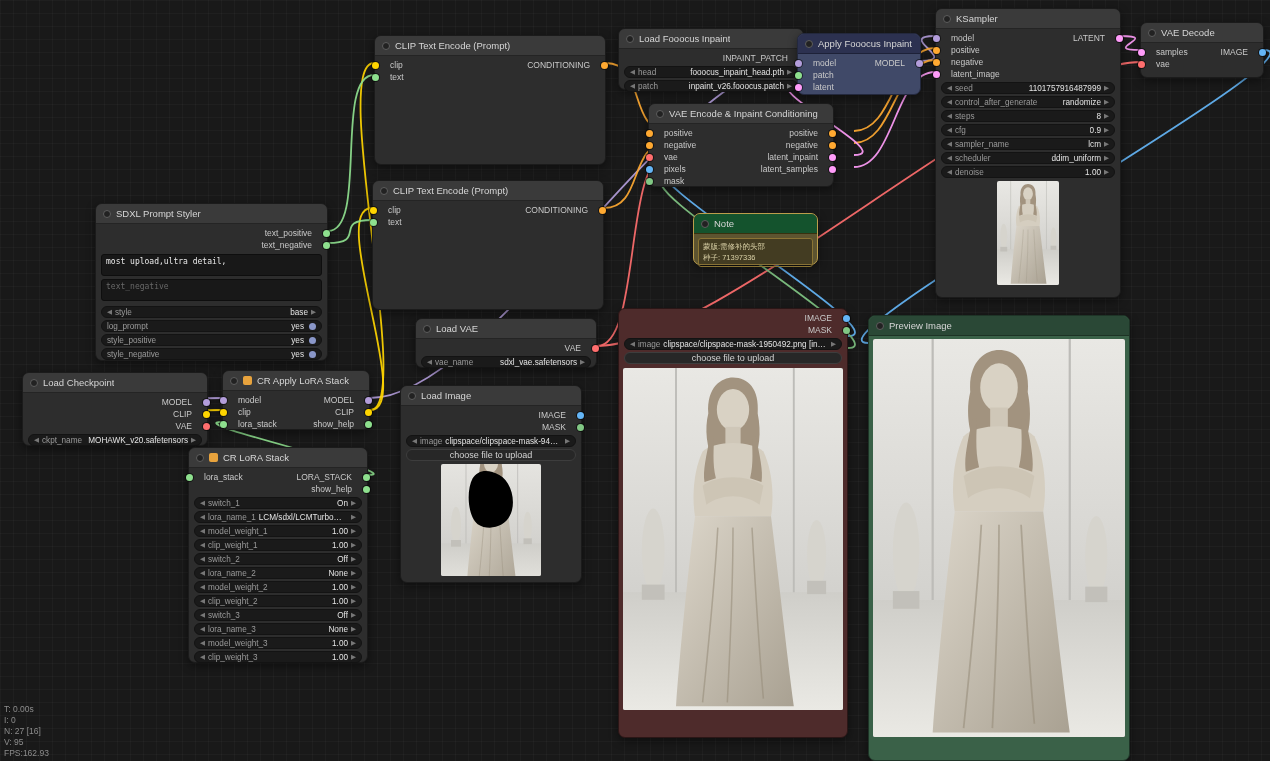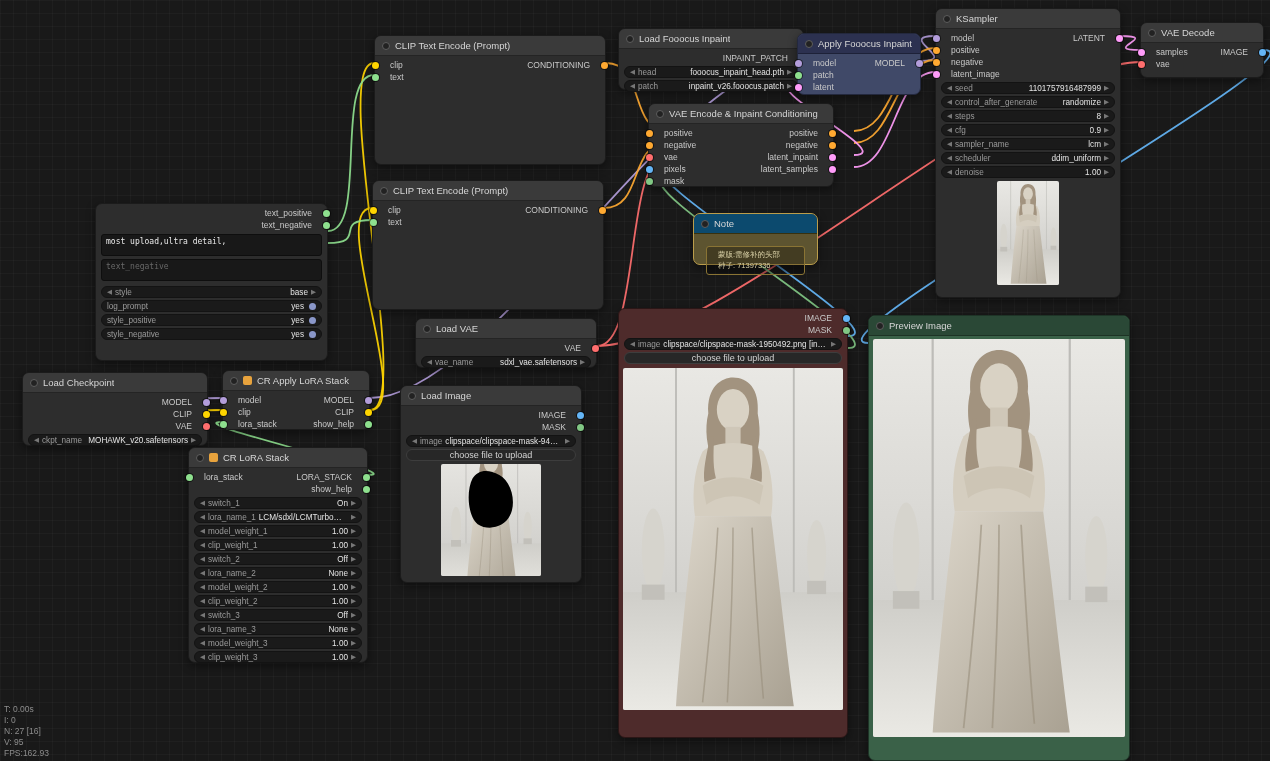--- a/index.html
+++ b/index.html
@@ -36,23 +36,23 @@
   .textbox.dim{color:#686868}
   .img-box{background:#3e3e3e;border-radius:2px;overflow:hidden;position:relative}
   .img-box svg{display:block;width:100%;height:100%}
   .node.blue{background:#404968;border-color:#23283d}
   .node.blue .node-header{background:#2c3150;border-bottom-color:#1d2138}
   .node.red{background:#4e2b2b;border-color:#2b1616}
   .node.red .node-header{background:#3a2020;border-bottom-color:#2a1515}
   .node.green{background:#3a6148;border-color:#1e3427}
   .node.green .node-header{background:#2a4836;border-bottom-color:#1d3325}
   .node.note-node{background:#5d5430;border:1px solid #bb9d4b}
-  .node.note-node .node-header{background:#0c4a6e;border-bottom-color:#37310f}
-  .note-body{margin:12px;background:rgba(0,0,0,.28);border:1px solid #8a7434;border-radius:3px;
-    padding:2px 11px;font-size:7.5px;color:#d9d0a6;line-height:1.5}
+  .node.note-node .node-header{background:#14532d;border-bottom-color:#37310f}
+  .note-body{margin:4px;background:rgba(0,0,0,.28);border:1px solid #8a7434;border-radius:3px;
+    padding:2px 4px;font-size:7.5px;color:#d9d0a6;line-height:1.5}
   .stats{position:absolute;left:4px;bottom:2px;font-size:8.5px;color:#8d8d8d;line-height:1.3}
 </style>
 </head>
 <body>
 
 <div class="canvas">
   <svg id="links">
       <path d="M 191 400 C 231 400, 182 398, 222 398" stroke="#b39ddb" stroke-width="1.8" fill="none" opacity="0.92"></path>
       <path d="M 370 398 C 490 398, 677 61, 797 61" stroke="#b39ddb" stroke-width="1.8" fill="none" opacity="0.92"></path>
       <path d="M 921 61 C 961 61, 895 36, 935 36" stroke="#b39ddb" stroke-width="1.8" fill="none" opacity="0.92"></path>
@@ -381,20 +381,24 @@
         <div class="slot-row">
           <div class="slot in">
             <span class="dot" style="background: rgb(142, 224, 142);"></span>
             <span class="slot-label">text</span>
           </div>
         </div>
       </div>
   </div>
 
   <div class="node" style="left:95px;top:203px;width:233px;height:158px">
+    <div class="node-header">
+      <span class="status-dot"></span>
+      <span class="node-title">SDXL Prompt Styler</span>
+    </div>
     <div class="slots">
         <div class="slot-row">
           <div class="slot out">
             <span class="slot-label">text_positive</span>
             <span class="dot" style="background: rgb(142, 224, 142);"></span>
           </div>
         </div>
         <div class="slot-row">
           <div class="slot out">
             <span class="slot-label">text_negative</span>

